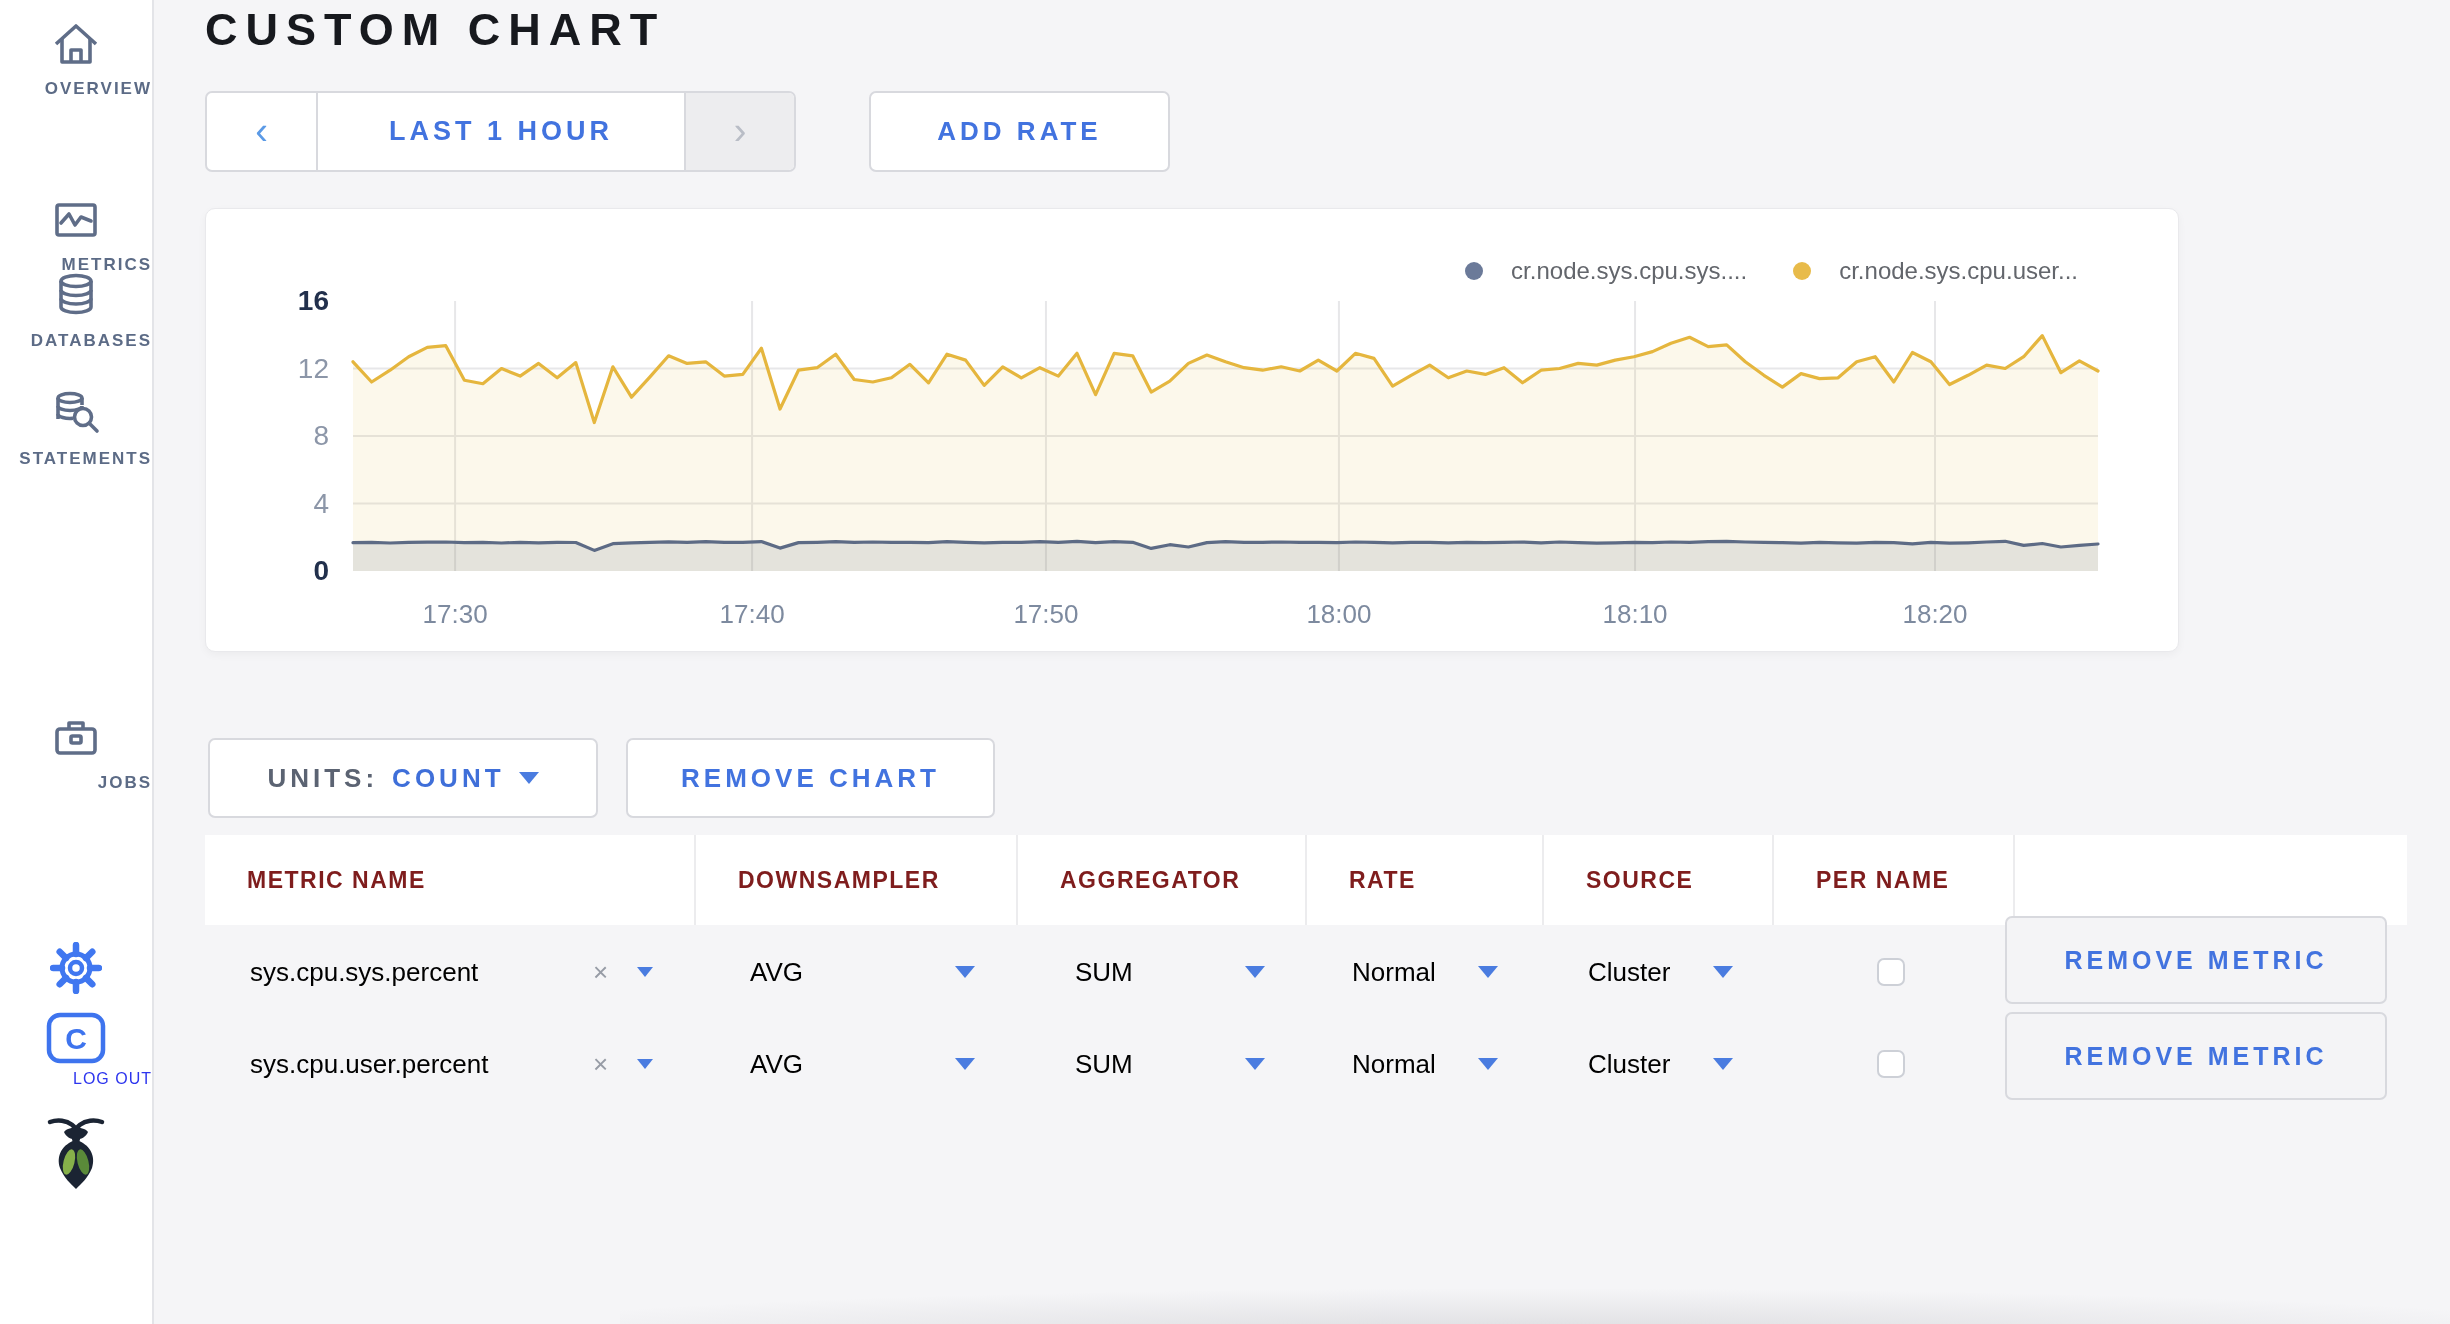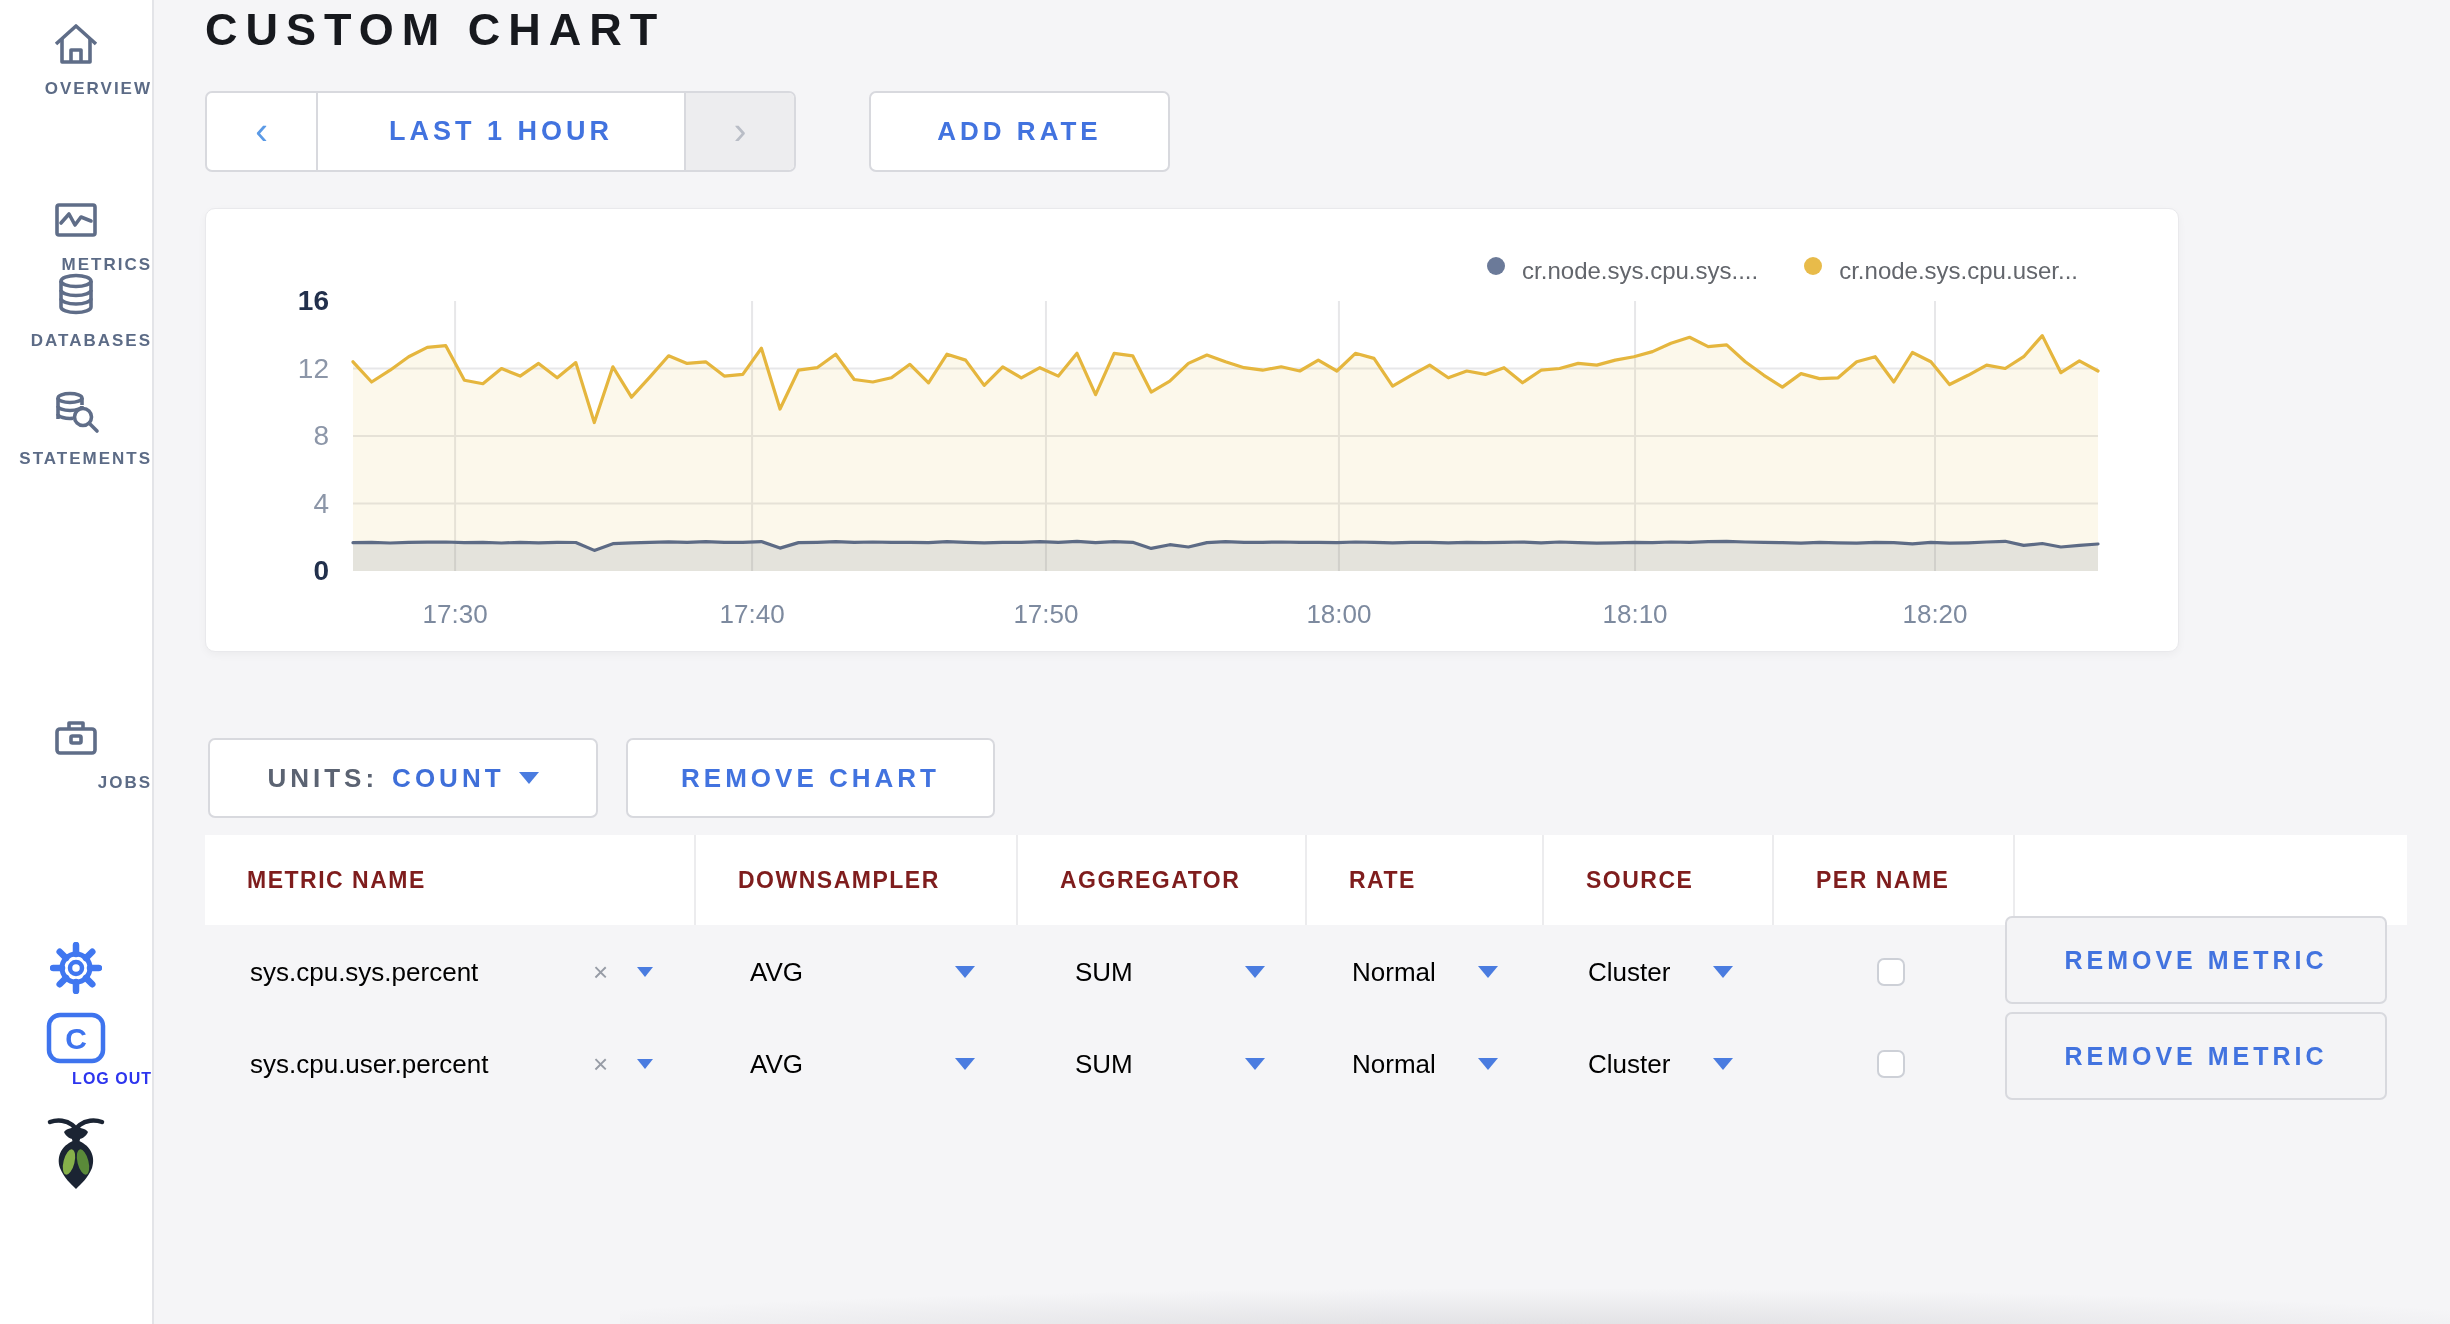--- a/index.html
+++ b/index.html
@@ -4,36 +4,36 @@
 <style>
   html,body{margin:0;padding:0;}
   body{font-family:"Liberation Sans",sans-serif;background:#f5f5f7;}
   .app{position:relative;width:2450px;height:1324px;background:#f5f5f7;overflow:hidden;}
 
   
   .sidebar{position:absolute;left:0;top:0;width:152px;height:1324px;background:#ffffff;border-right:2px solid #e3e4e8;}
   .nav-item{position:absolute;width:152px;text-align:right;cursor:pointer;}
   .nav-item svg{display:block;margin:0 auto;}
   .nav-label{margin-top:7px;font-size:17px;font-weight:bold;letter-spacing:2px;color:#5c6b86;}
-  .logout-label{margin-top:6px;font-size:16px;font-weight:bold;letter-spacing:1px;color:#2d35ee;}
+  .logout-label{margin-top:6px;font-size:16px;font-weight:normal;letter-spacing:1px;color:#2d35ee;}
 
   
   .page-title{position:absolute;left:205px;top:4px;font-size:45px;font-weight:bold;letter-spacing:8px;color:#17191e;}
   .time-group{position:absolute;left:205px;top:91px;width:591px;height:81px;background:#ffffff;border:2px solid #d8d9de;border-radius:7px;box-sizing:border-box;display:flex;}
   .time-seg{display:flex;align-items:center;justify-content:center;height:100%;box-sizing:border-box;cursor:pointer;}
   .time-prev{width:111px;border-right:2px solid #d8d9de;font-size:38px;color:#5b9ae6;}
   .time-label{flex:1;font-size:27px;letter-spacing:4px;color:#4273df;font-weight:bold;}
   .time-next{width:110px;border-left:2px solid #d8d9de;background:#ededef;border-radius:0 5px 5px 0;font-size:38px;color:#b9bdc6;}
   .btn{box-sizing:border-box;border:2px solid #d8d9de;border-radius:7px;display:flex;align-items:center;justify-content:center;font-size:26px;letter-spacing:4px;color:#4273df;font-weight:bold;cursor:pointer;background:#ffffff;}
   .add-chart{position:absolute;left:869px;top:91px;width:301px;height:81px;}
 
   
   .chart-card{position:absolute;left:205px;top:208px;width:1972px;height:442px;background:#ffffff;border:1px solid #e9e9ec;border-radius:10px;box-shadow:0 3px 8px rgba(0,0,0,0.04);}
   .legend{position:absolute;top:48px;right:100px;display:flex;gap:46px;}
-  .legend-item{display:flex;gap:17px;}
+  .legend-item{display:flex;align-items:center;gap:28px;}
   .legend-dot{width:18px;height:18px;border-radius:50%;}
   .legend-text{font-size:24px;color:#63666c;}
 
   
   .units-btn{position:absolute;left:208px;top:738px;width:390px;height:80px;gap:14px;}
   .units-prefix{color:#5b6372;font-weight:bold;letter-spacing:4px;font-size:26px;}
   .units-value{color:#3f6fd9;font-weight:bold;letter-spacing:4px;font-size:26px;}
   .remove-chart{position:absolute;left:626px;top:738px;width:369px;height:80px;}
 
   

